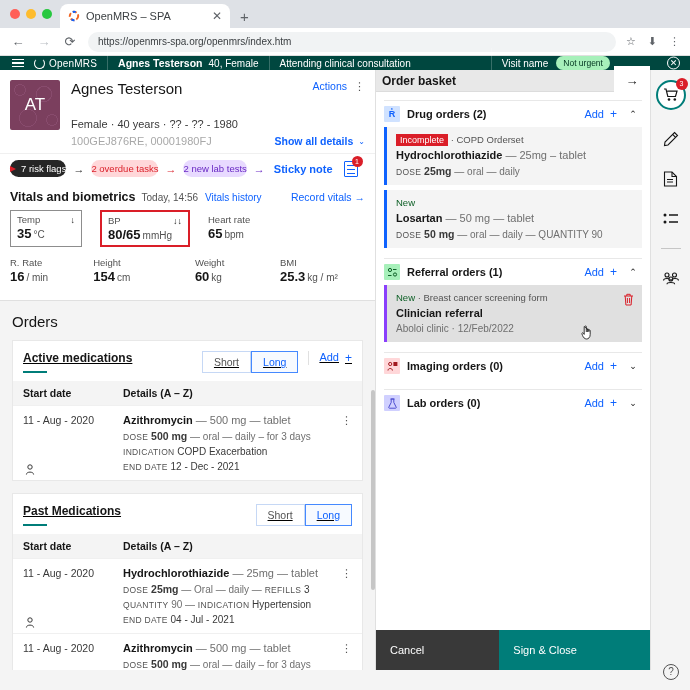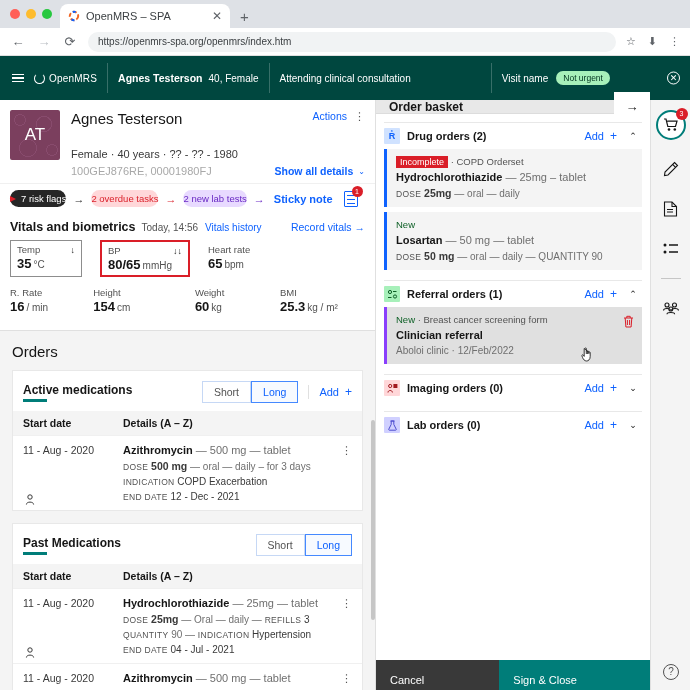--- a/index.html
+++ b/index.html
@@ -34,21 +34,21 @@
   .nav-btn { font-size:13px; color:#5f6368; cursor:pointer; width:16px; text-align:center; }
   .nav-btn.dim { color:#bdc1c6; }
   .urlfield {
     flex:1; height:20px; background:#f1f3f4; border-radius:10px;
     display:flex; align-items:center; padding:0 10px; font-size:10px; color:#3c4043;
   }
   .url-icons { display:flex; align-items:center; gap:12px; color:#5f6368; font-size:11px; }
 
   
   .omrs-nav {
-    height:44px; background:#00473f; display:flex; align-items:center; color:#fff;
+    height:14px; background:#00473f; display:flex; align-items:center; color:#fff;
     font-size:10px; position:relative;
   }
   .omrs-nav .seg { display:flex; align-items:center; height:100%; padding:0 10px; }
   .omrs-nav .divider { width:1px; height:30px; background:rgba(255,255,255,.22); }
   .hamburger { display:flex; flex-direction:column; gap:2px; padding:0 10px 0 12px; cursor:pointer; }
   .hamburger i { display:block; width:12px; height:1.5px; background:#fff; }
   .logo-mark { width:11px; height:11px; border:1.6px solid #fff; border-radius:50%;
                border-top-color:transparent; margin-right:4px; }
   .logo-text { font-size:10px; letter-spacing:.2px; }
   .pt-name { font-weight:bold; font-size:10.5px; }
@@ -126,21 +126,21 @@
   .vit-cell.boxed { border:1px solid #8d8d8d; padding:3px 6px; width:72px; margin-right:18px; }
   .vit-cell.boxed.crit { border:2px solid #da1e28; width:90px; }
   .vit-label { font-size:9.5px; color:#525252; display:flex; align-items:center; }
   .vit-label .dn { margin-left:auto; font-size:9px; color:#161616; }
   .vit-val { font-size:13px; color:#161616; font-weight:bold; margin-top:1px; }
   .vit-val .u { font-size:10px; font-weight:normal; color:#525252; margin-left:2px; }
 
   
   .orders-h { font-size:15px; color:#161616; padding:12px 12px 10px 12px; }
   .card { background:#fff; margin:0 12px 12px 12px; border:1px solid #e8e8e8; }
-  .card-head { display:flex; align-items:center; padding:10px 10px 8px 10px; }
+  .card-head { display:flex; padding:10px 10px 8px 10px;text-decoration:underline; }
   .card-title { font-size:12px; color:#161616; font-weight:bold; position:relative; padding-bottom:5px; }
   .card-title:after { content:""; position:absolute; left:0; bottom:0; width:24px; height:2.5px; background:#007d79; }
   .seg-ctl { margin-left:auto; display:flex; }
   .seg-btn { font-size:10.5px; padding:4px 11px; border:1px solid #c6d8f5; color:#525252;
              background:#fff; cursor:pointer; }
   .seg-btn.active { border:1.5px solid #4589ff; color:#0f62fe; background:#f7faff; }
   .card-sep { width:1px; height:14px; background:#e0e0e0; margin:0 10px; }
   .add-link { font-size:11px; color:#0f62fe; cursor:pointer; }
   .add-plus { font-size:12px; color:#0f62fe; margin-left:6px; cursor:pointer; }
   .tbl-head { display:flex; background:#f4f4f4; padding:6px 10px; font-size:10.5px;
@@ -154,22 +154,22 @@
   .med-name b { font-weight:bold; }
   .med-name .dim { color:#6f6f6f; }
   .med-line { font-size:10px; color:#393939; margin-top:4px; }
   .med-line .lbl { font-size:8.5px; color:#525252; letter-spacing:.3px; }
   .med-line b { font-size:10.5px; }
   .med-line .dim { color:#6f6f6f; }
   .med-kebab { color:#525252; font-size:11px; padding-left:6px; cursor:pointer; line-height:12px; }
   .person-ic { position:absolute; left:12px; bottom:8px; width:10px; height:11px; }
 
   
-  .ob-head { height:14px; background:#e8e8e8; display:flex; align-items:center;
-             padding:0 0 0 13px; border-bottom:1px solid #dcdcdc; }
+  .ob-head { height:22px; background:#e8e8e8; display:flex; align-items:center;
+             padding:0 0 0 6px; border-bottom:1px solid #dcdcdc; }
   .ob-title { font-size:12px; font-weight:bold; color:#161616; flex:1; }
   .ob-arrow { width:36px; height:30px; background:#fff; display:flex; align-items:center;
               justify-content:center; font-size:13px; color:#161616; cursor:pointer; }
   .ob-body { flex:1; overflow:hidden; padding-top:8px; }
   .ob-group { margin:0 8px 10px 8px; }
   .ob-group-head { display:flex; align-items:center; padding:5px 4px 5px 0; border-top:1px solid #e8e8e8; }
   .ob-ic { width:16px; height:16px; display:flex; align-items:center; justify-content:center;
            font-size:9px; font-weight:bold; margin-right:7px; border-radius:1px; }
   .ob-gtitle { font-size:11px; font-weight:bold; color:#161616; flex:1; }
   .ob-chev { font-size:9px; color:#161616; margin-left:11px; cursor:pointer; width:10px; text-align:center; }

